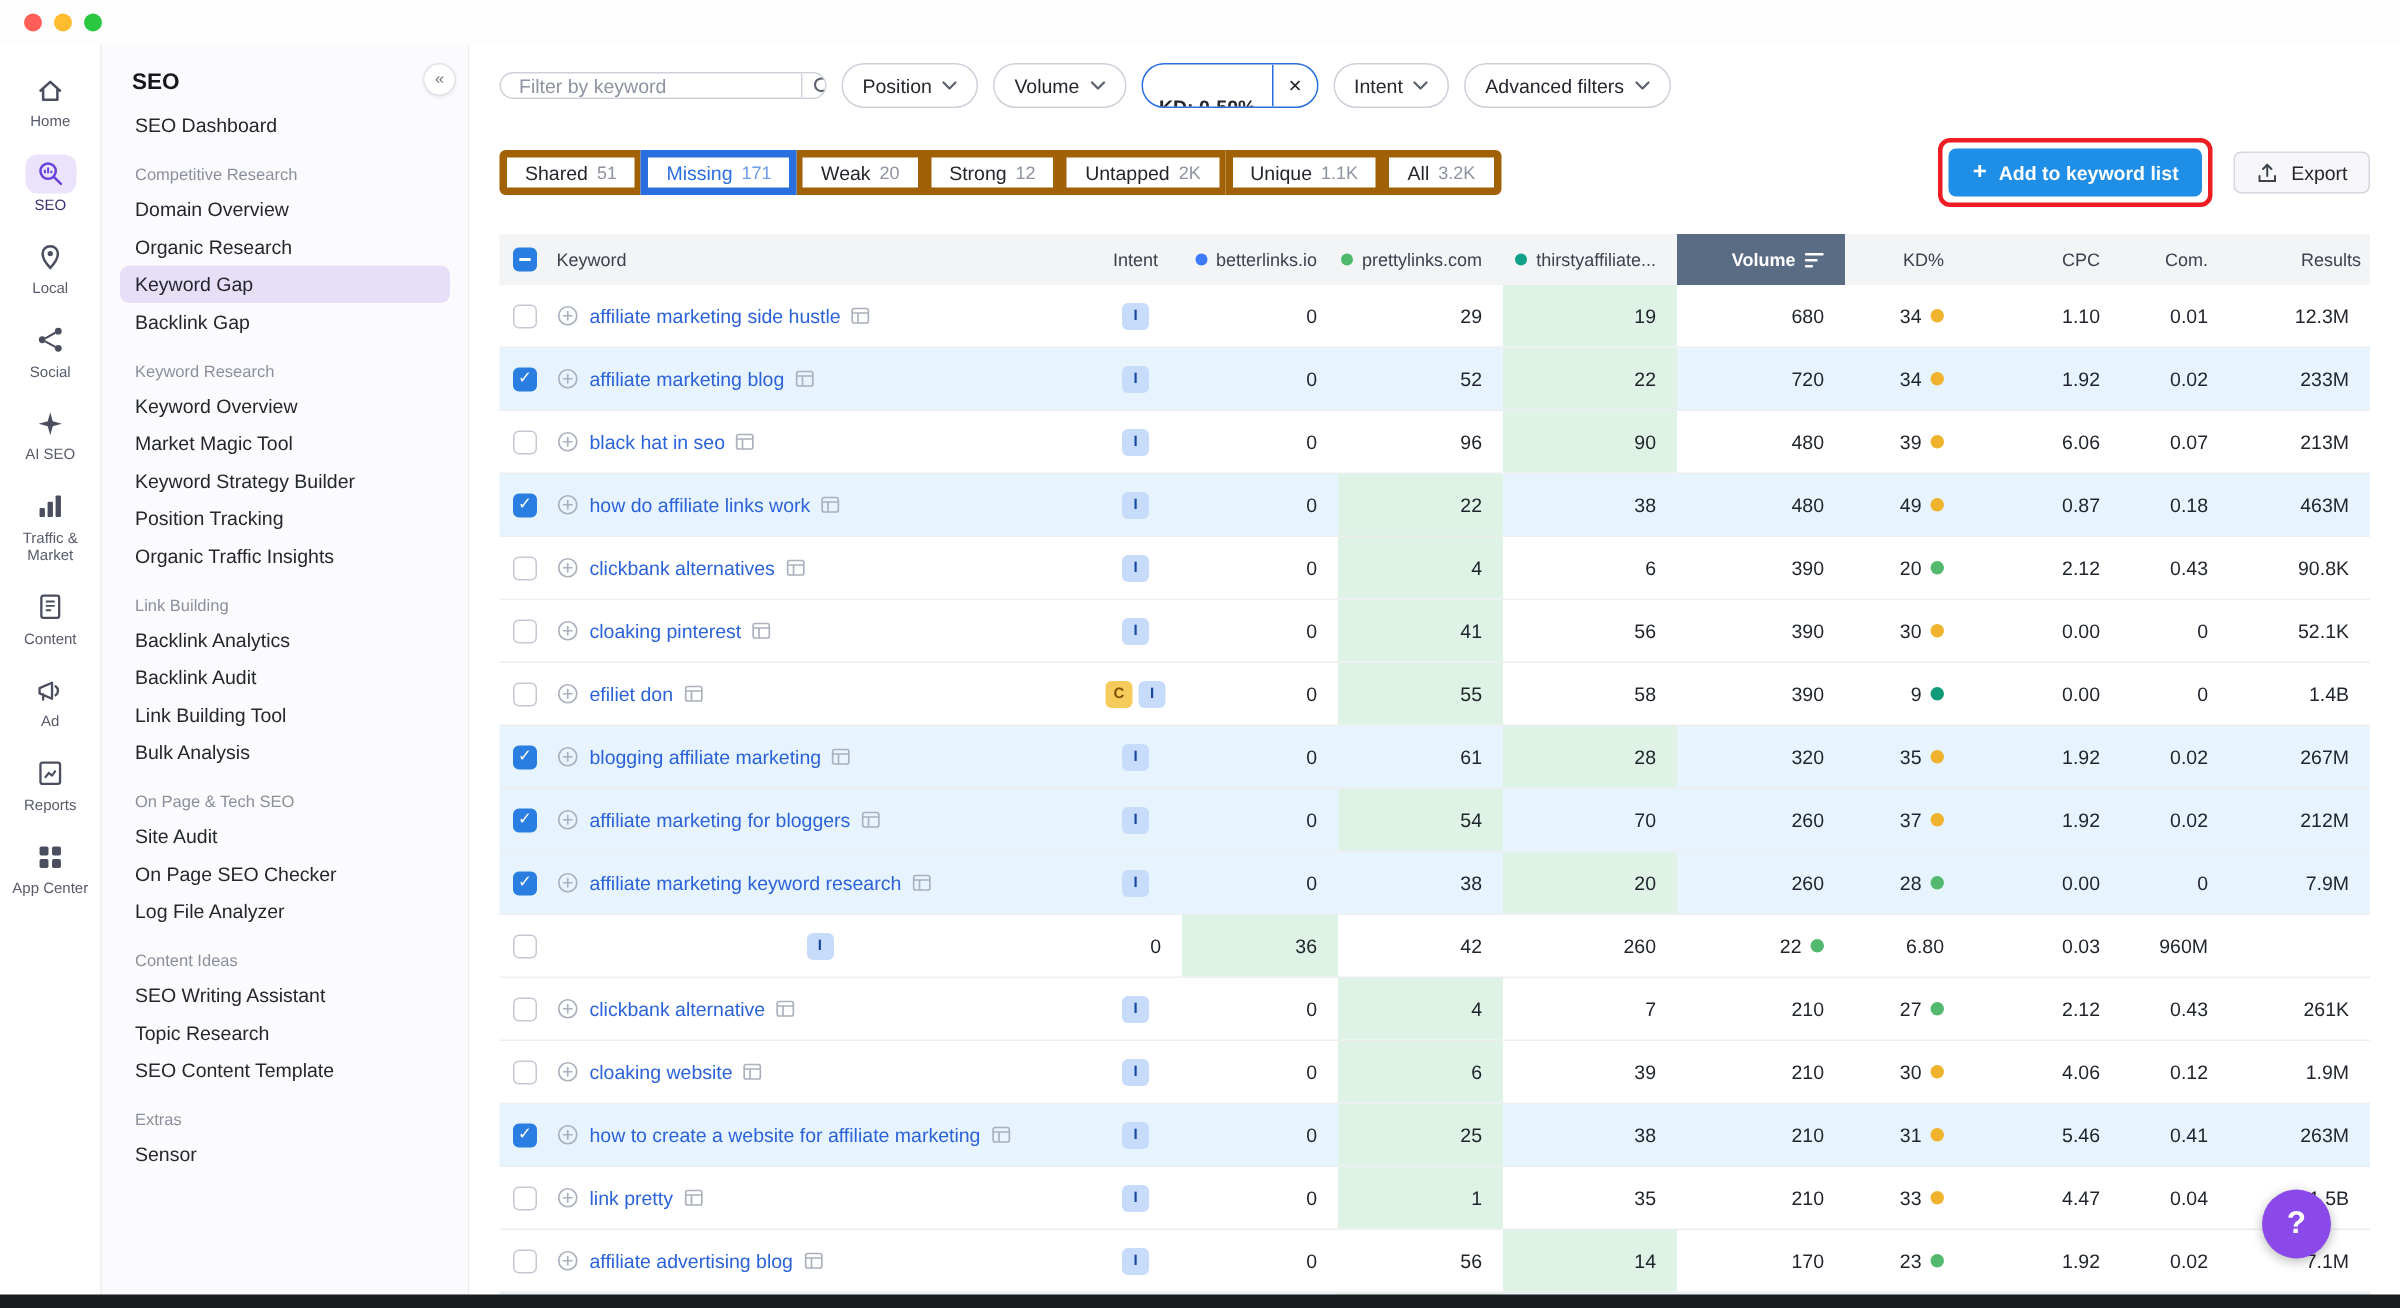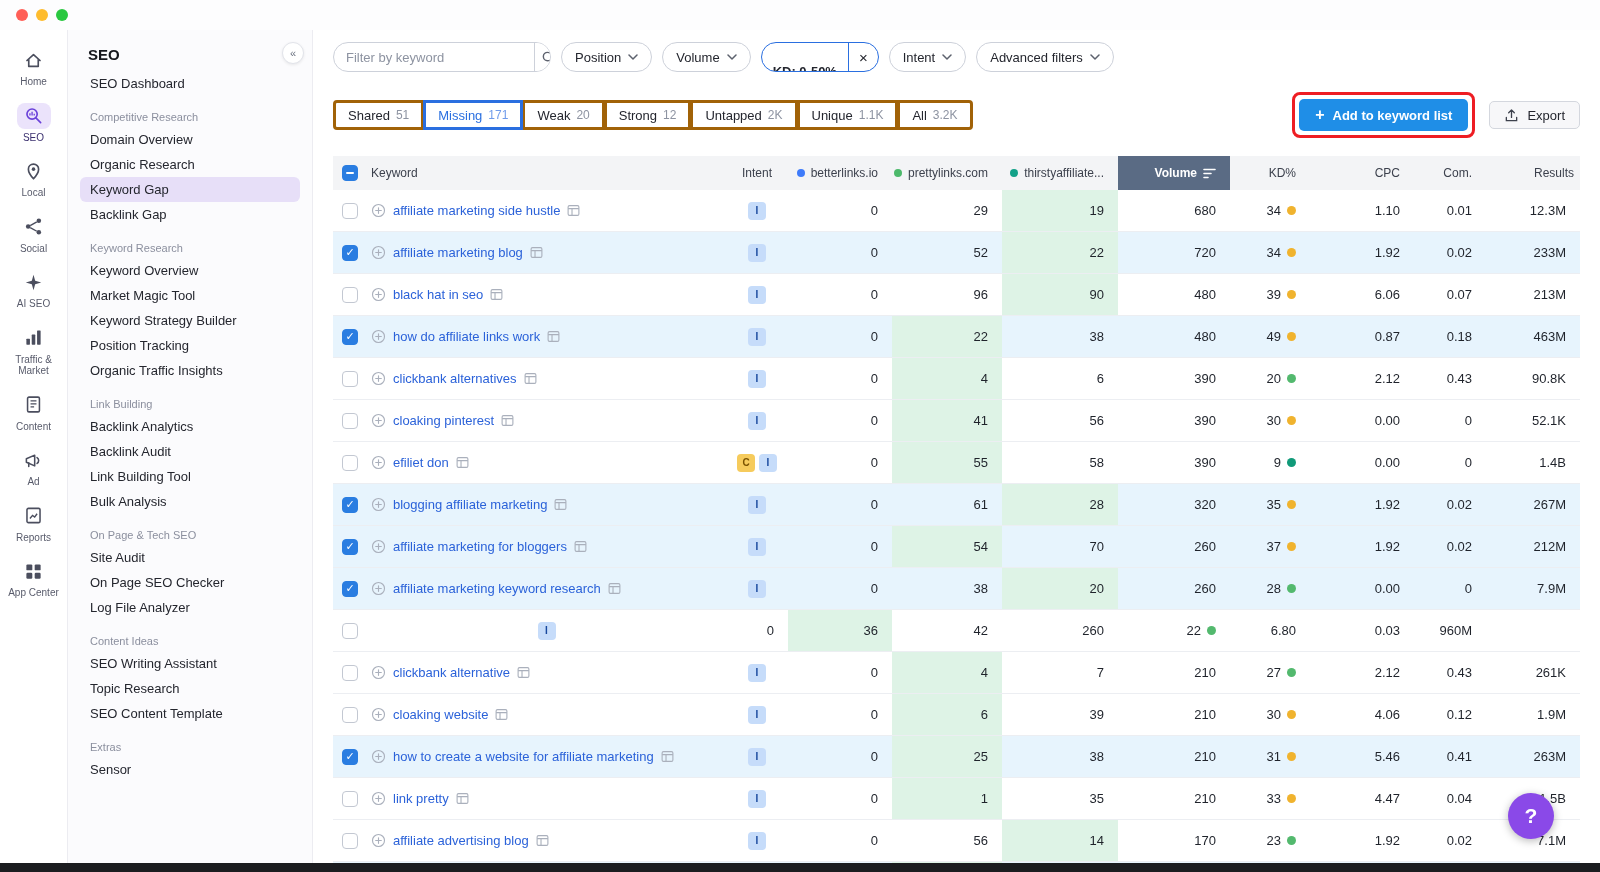--- a/index.html
+++ b/index.html
@@ -35,33 +35,33 @@
   .side-item.active { background:#E7DFF8; }
   .side-sec { font-size:11px; color:#8b8f9e; padding:15px 10px 4px; white-space:nowrap; }
   .collapse-btn { position:absolute; top:12px; right:8px; width:22px; height:22px; border-radius:50%;
      background:#fff; border:1px solid #e2e4ea; box-shadow:0 1px 3px rgba(0,0,0,.08);
      color:#6b7280; font-size:11px; display:flex; align-items:center; justify-content:center; cursor:pointer; }
 
   
   .main { flex:1; min-width:0; padding:12px 20px 0; background:#fff; position:relative; overflow:hidden; }
 
   .filterbar { display:flex; align-items:center; gap:10px; }
-  .search-box { display:flex; align-items:stretch; height:30px; width:218px; border:1px solid #cdd1da; border-radius:15px; overflow:hidden; background:#fff; }
+  .search-box { display:flex; align-items:stretch; height:18px; width:218px; border:1px solid #cdd1da; border-radius:15px; overflow:hidden; background:#fff; }
   .search-box input { border:0; outline:0; flex:1; padding:0 12px; font-size:13px; color:#333; font-family:inherit; background:transparent; }
   .search-box input::placeholder { color:#8d93a1; }
   .search-btn { width:34px; border:0; border-left:1px solid #cdd1da; background:#fff; display:flex; align-items:center; justify-content:center; cursor:pointer; }
   .filter-pill { height:30px; border:1px solid #cdd1da; border-radius:15px; background:#fff; display:flex; align-items:center; gap:7px;
      padding:0 13px; font-size:13px; color:#24262e; cursor:pointer; font-family:inherit; }
   .kd-chip { height:30px; border:1px solid #2a6fe0; border-radius:15px; background:#fff; display:flex; align-items:stretch; overflow:hidden; cursor:pointer; }
   .kd-text { display:flex; align-items:center; padding:0 11px; font-size:13px; font-weight:bold; color:#24262e;margin-top:28px; }
   .kd-x { display:flex; align-items:center; padding:0 10px; border-left:1px solid #2a6fe0; color:#24262e; font-size:15px; cursor:pointer; }
 
   .toolbar { display:flex; align-items:center; justify-content:space-between; margin-top:20px; }
   .tabbar { display:flex; }
-  .tab { height:30px; border:3px solid #a16207; background:#fff; display:flex; align-items:center; gap:6px; padding:10px 12px;
+  .tab { height:30px; border:5px solid #a16207; background:#fff; display:flex; align-items:center; gap:6px; padding:10px 12px;
      font-size:13px; color:#24262e; margin-left:-1px; cursor:pointer; font-family:inherit; position:relative;text-align:center; }
   .tab:first-child { border-radius:4px 0 0 4px; margin-left:0; }
   .tab:last-child { border-radius:0 4px 4px 0; }
   .tab-count { color:#8d93a1; font-size:12px; }
   .tab.selected { border-color:#2a6fe0; color:#2a6fe0; z-index:2; }
   .tab.selected .tab-count { color:#6f9bea; }
 
   .actions { display:flex; align-items:center; gap:14px; }
   .annotation { border:3px solid #EE1D23; border-radius:8px; padding:4px; }
   .add-btn { height:32px; background:#1F8EE7; color:#fff; border:0; border-radius:5px; font-size:13px; font-weight:bold;

